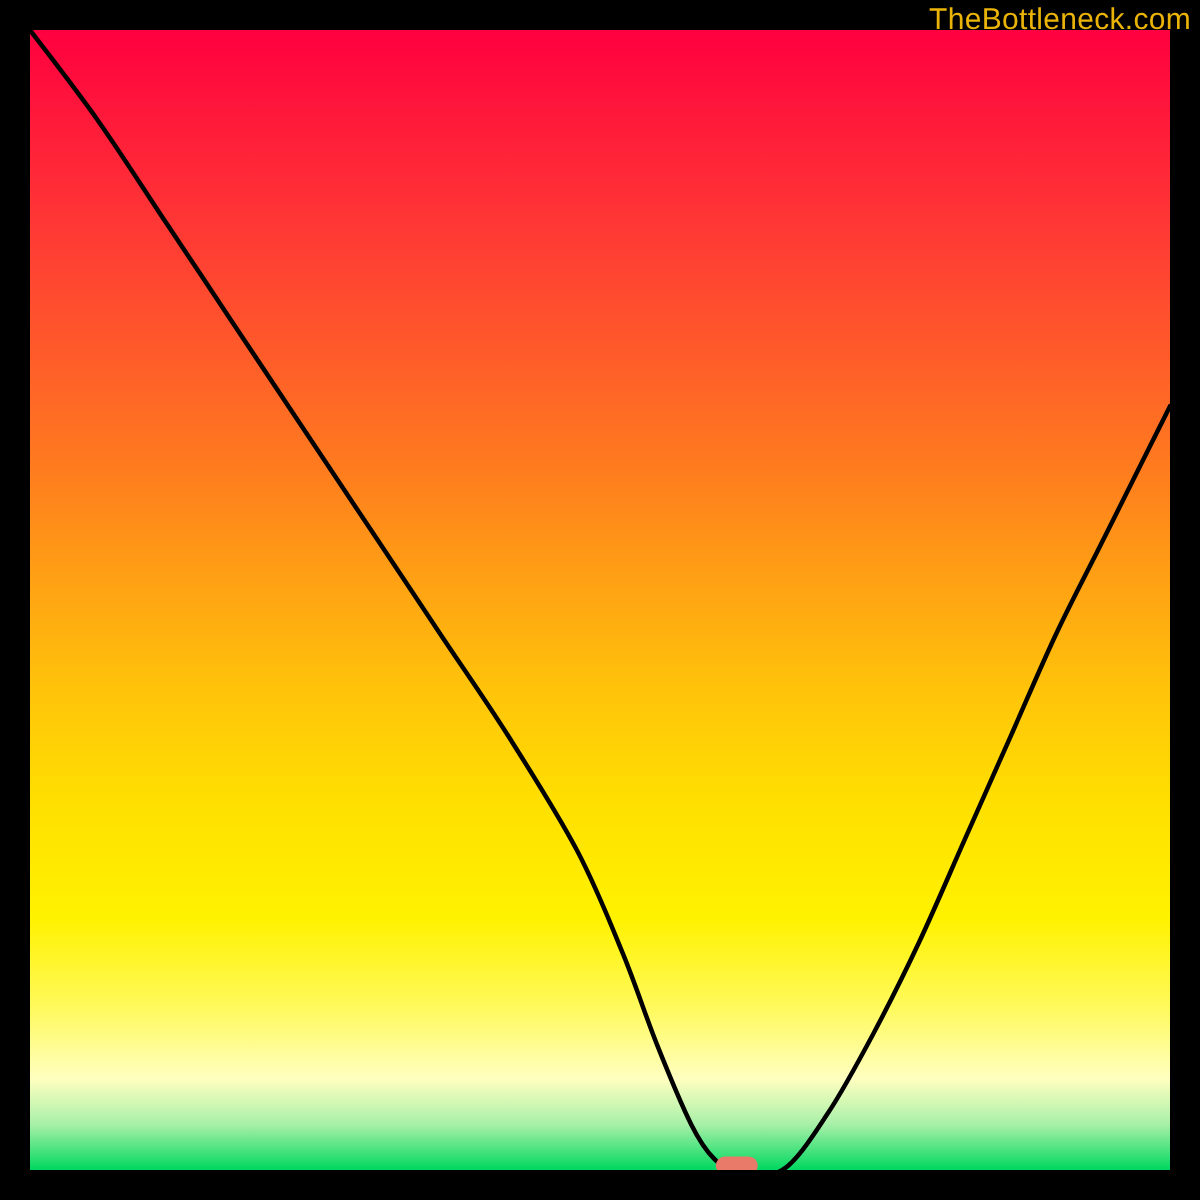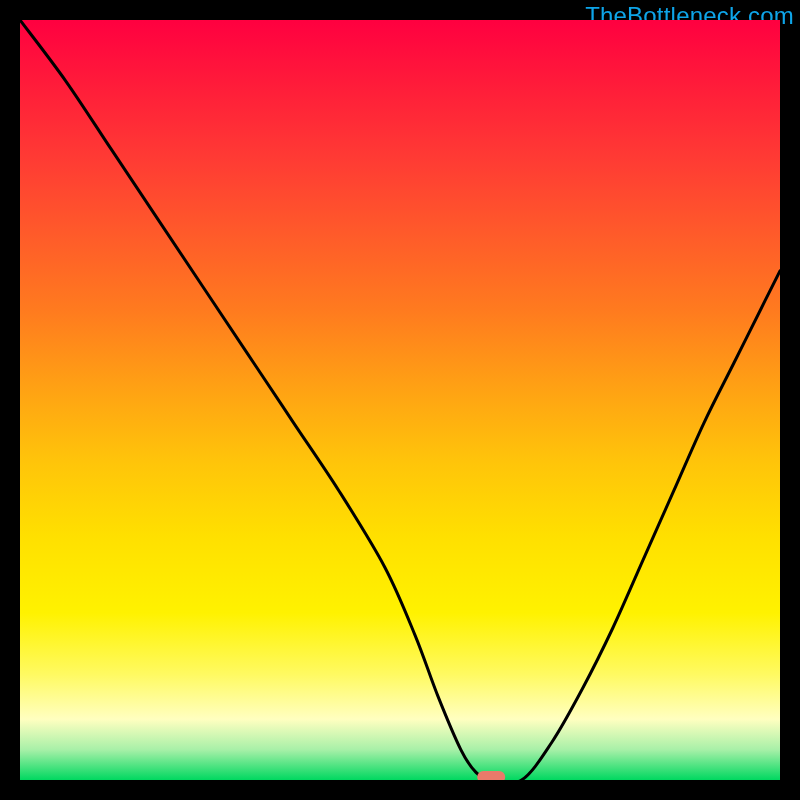--- a/index.html
+++ b/index.html
@@ -43,23 +43,23 @@
       #fffa60 86%,
       #ffffc0 92%,
       #a8f0a8 96%,
       #00d860 100%
     );
   }
   .watermark {
     position: absolute;
     top: 2px;
     right: 6px;
-    color: #0ea5e9;
+    color: #eab308;
     font-family: Arial, Helvetica, sans-serif;
-    font-size: 24px;
+    font-size: 20px;
     letter-spacing: 0.2px;
     user-select: none;
   }
   svg.curve {
     position: absolute;
     inset: 0;
   }
 </style>
 </head>
 <body>

